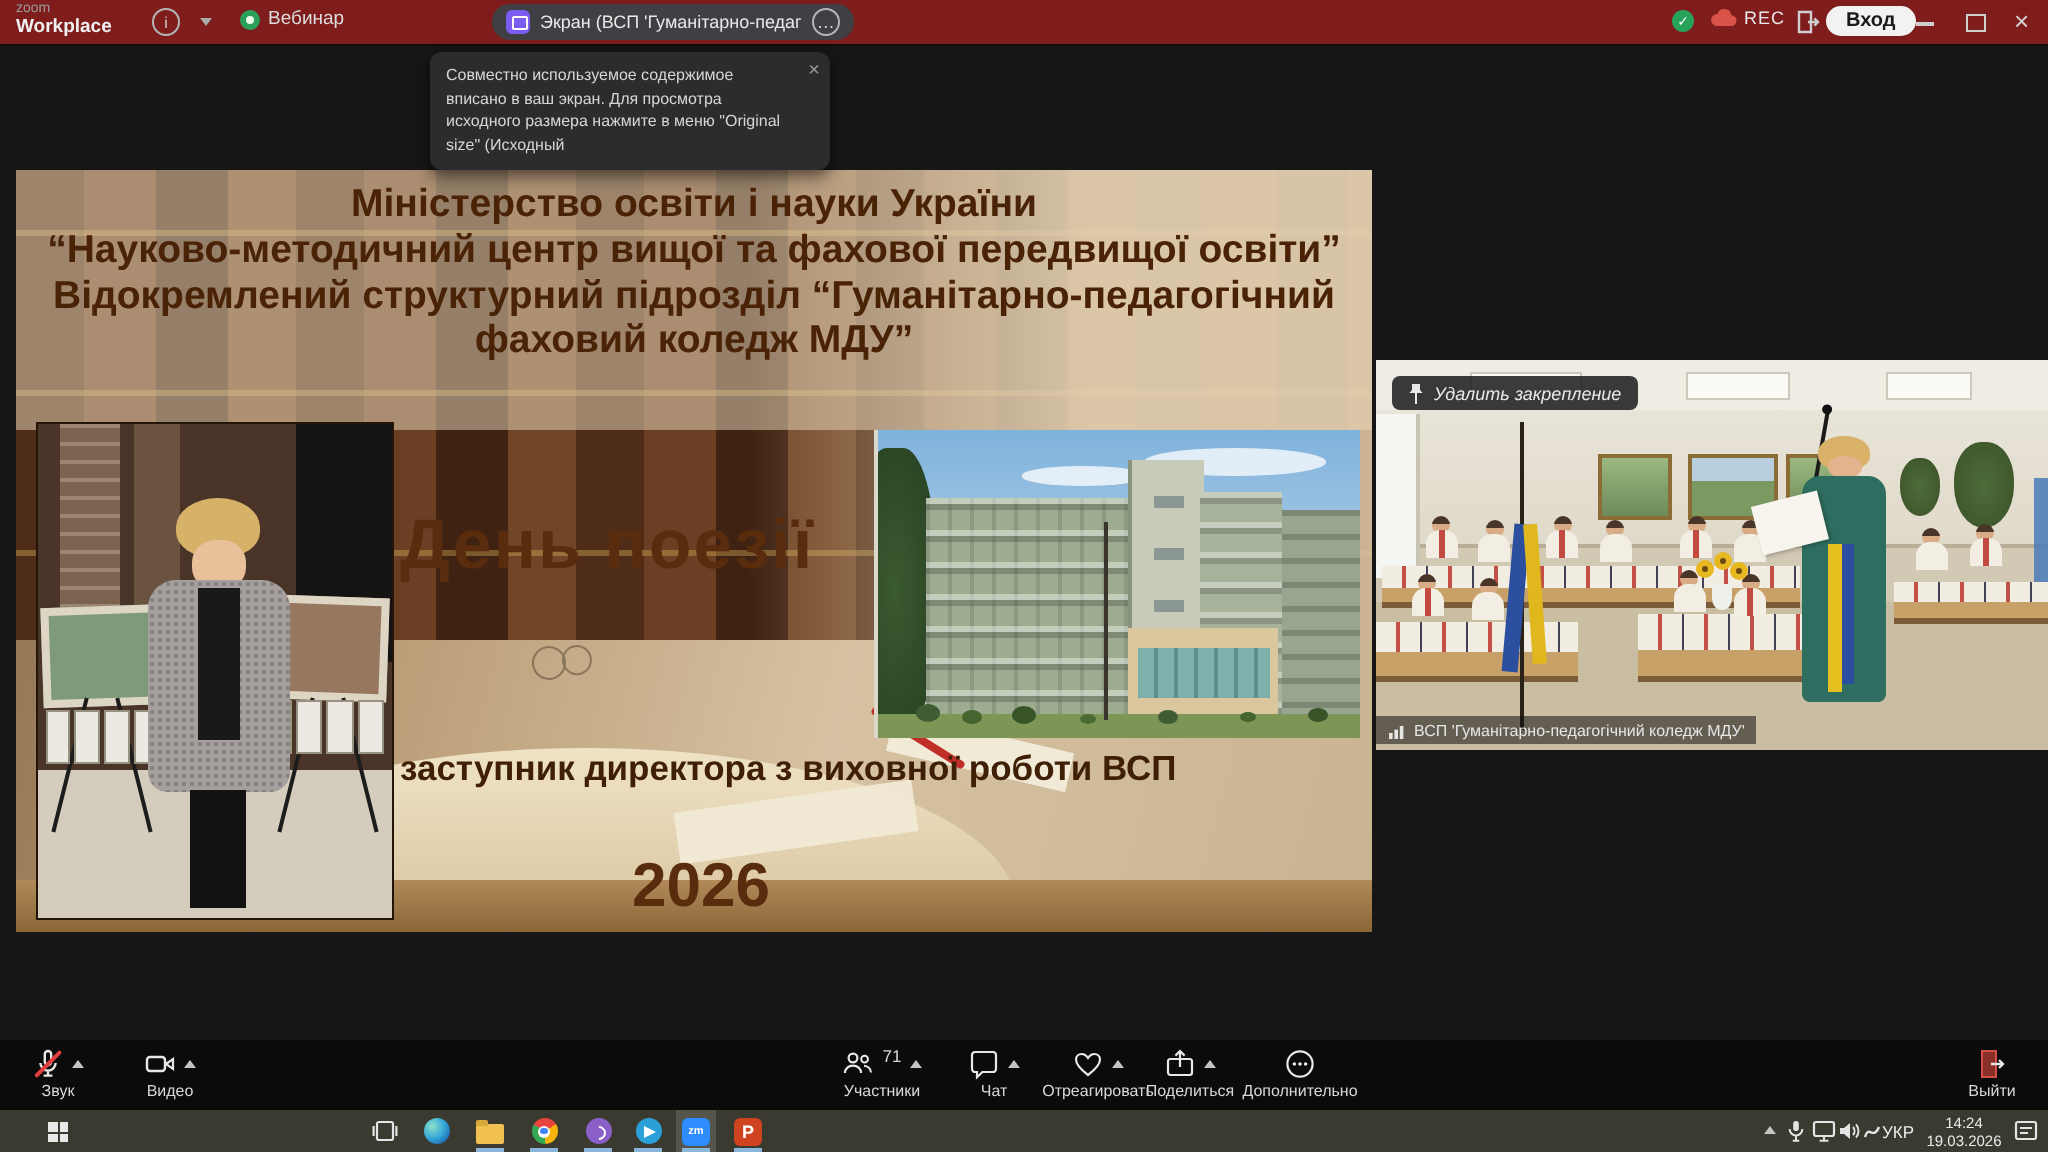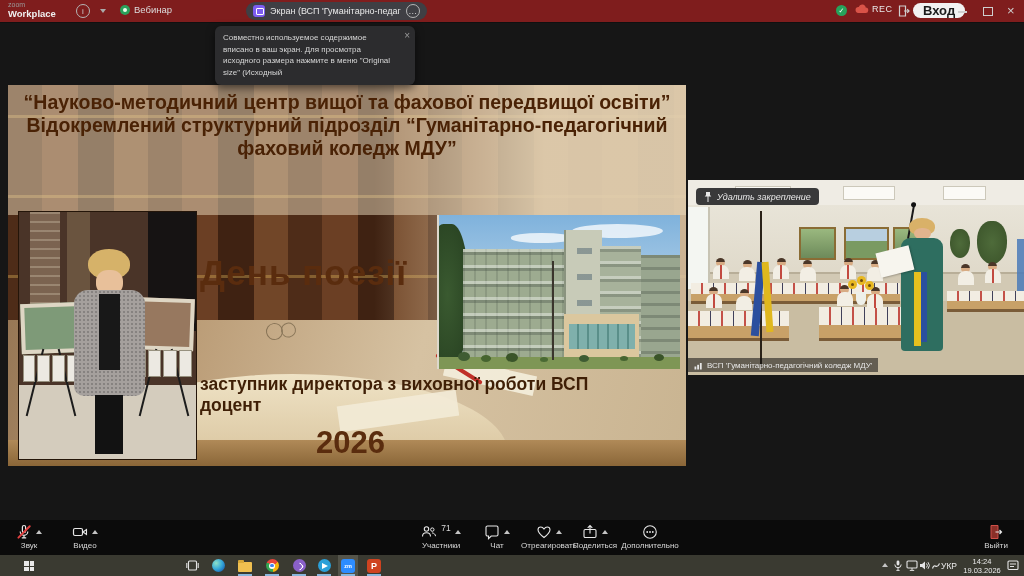--- a/index.html
+++ b/index.html
@@ -25,21 +25,21 @@
   .tab-badge{width:12px;height:12px;border-radius:3px;background:#7c5cf0;position:relative;}
   .tab-badge::after{content:"";position:absolute;left:2.5px;top:3px;width:6px;height:4.5px;border:1px solid #fff;border-radius:1px;}
   .tab-label{font-size:9px;color:#e8e8e8;white-space:nowrap;}
   .tab-more{width:12px;height:12px;border:1px solid #b5b5b5;border-radius:50%;color:#d8d8d8;font-size:9px;line-height:6px;
             display:flex;align-items:center;justify-content:center;}
   .secure-dot{position:absolute;left:836px;top:5px;width:11px;height:11px;border-radius:50%;background:#27a25b;
               color:#fff;font-size:7px;display:flex;align-items:center;justify-content:center;}
   .rec{position:absolute;left:855px;top:4px;display:flex;align-items:center;gap:3px;color:#e8e8e8;font-size:9px;letter-spacing:.5px;}
   .exit-mini{position:absolute;left:898px;top:5px;}
   .login-btn{position:absolute;left:913px;top:3px;height:15px;padding:0 10px;border-radius:8px;background:#f2f2f2;
-             color:#1a1a1a;font-size:13px;font-weight:bold;display:flex;align-items:center;}
+             color:#1a1a1a;font-size:10px;font-weight:bold;display:flex;align-items:center;}
   .win-min{position:absolute;left:958px;top:11px;width:9px;height:1.5px;background:#cfcfcf;}
   .win-max{position:absolute;left:983px;top:7px;width:8px;height:7px;border:1.2px solid #cfcfcf;}
   .win-close{position:absolute;left:1007px;top:2px;color:#cfcfcf;font-size:13px;line-height:17px;}
 
   
   .toast{position:absolute;left:215px;top:26px;width:176px;background:#2c2c2e;border-radius:6px;
          padding:6px 16px 7px 8px;color:#d6d6d6;font-size:8px;line-height:1.45;z-index:45;box-shadow:0 3px 8px rgba(0,0,0,.55);}
   .toast-close{position:absolute;right:5px;top:3px;color:#9a9a9a;font-size:10px;}
 
   
@@ -247,20 +247,21 @@
     <div class="light-right"></div>
     <div class="title-overlay"></div>
     <div class="open-book"></div>
     <div class="desk-wood"></div>
     <div class="sheet1"></div>
     <div class="sheet2"></div>
     <div class="red-pen"></div>
     <div class="glasses"></div>
 
     <div class="slide-title">
+      <div>Міністерство освіти і науки України</div>
       <div>“Науково-методичний центр вищої та фахової передвищої освіти”</div>
       <div>Відокремлений структурний підрозділ “Гуманітарно-педагогічний</div>
       <div>фаховий коледж МДУ”</div>
     </div>
 
     <div class="ph-left">
       <div class="pl-banner1"></div>
       <div class="pl-banner2"></div>
       <div class="pl-speaker"></div>
       <div class="pl-floor"></div>
@@ -308,21 +309,20 @@
       <div class="bd-entry">
           <i></i>
         </div>
       <div class="bd-lawn"></div>
       <div class="bd-bush"></div>
       <div class="bd-pole"></div>
     </div>
 
     <div class="speaker">
       <div>заступник директора з виховної роботи ВСП</div>
-      <div>доцент</div>
     </div>
     <div class="year">2026</div>
   </div>
 
   <div class="video">
     <div class="cl-ceiling"></div>
     <div class="cl-lamp" style="left:14%;width:16%;"></div>
     <div class="cl-lamp" style="left:46%;width:15%;"></div>
     <div class="cl-lamp" style="left:76%;width:12%;"></div>
     <div class="cl-wall"></div>

